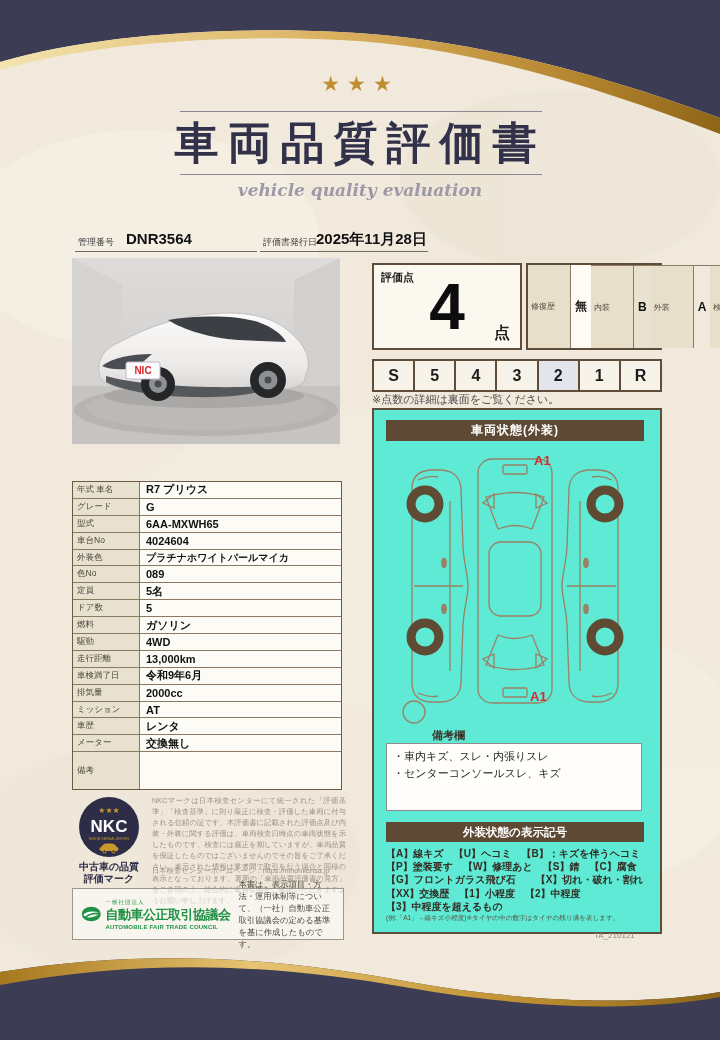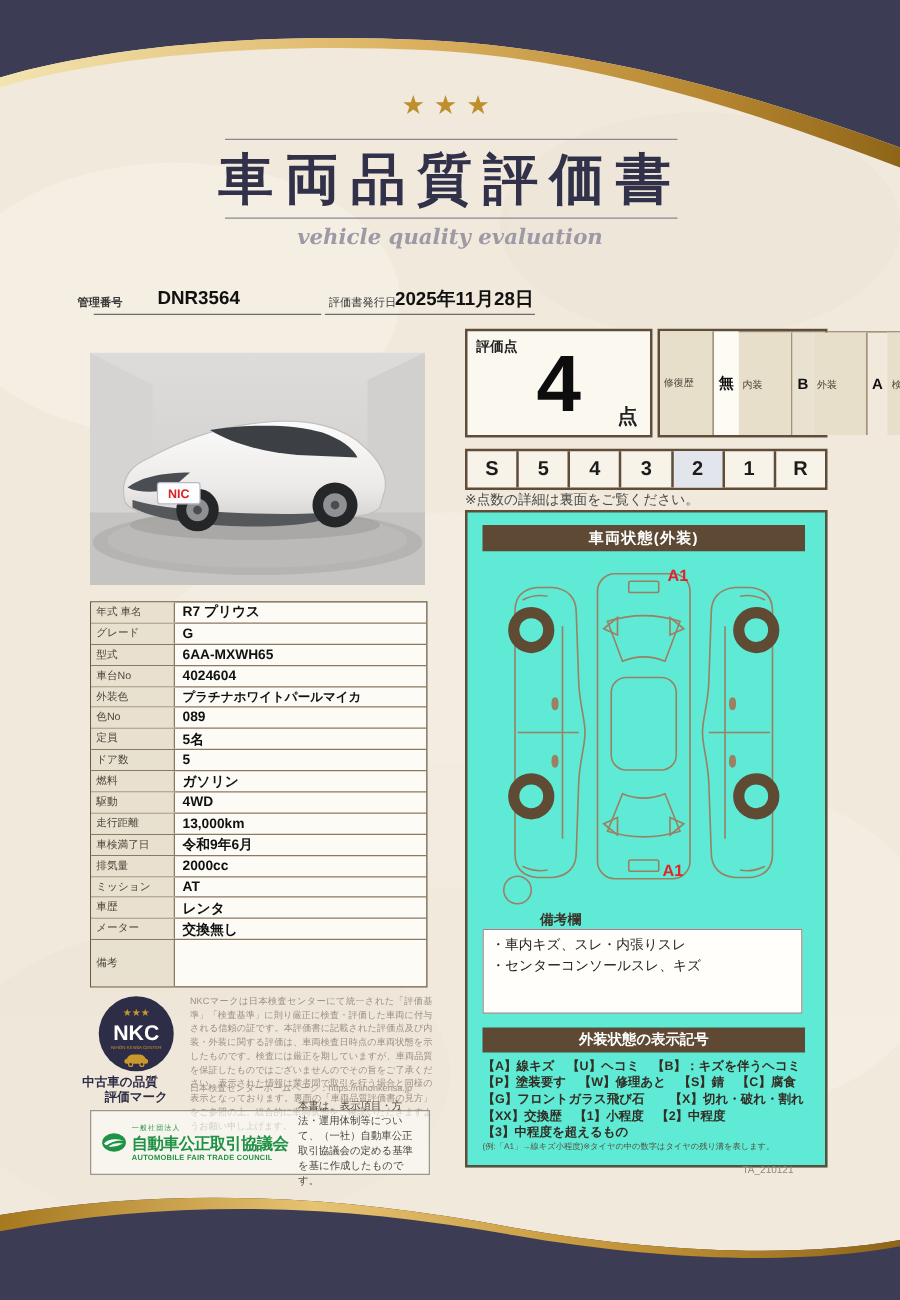--- a/index.html
+++ b/index.html
@@ -103,28 +103,28 @@
   </svg>
 
   <div class="content">
 
     <div class="abs stars">★★★</div>
     <div class="abs rule" style="left:180px;top:111px;width:362px;"></div>
     <div class="abs title">車両品質評価書</div>
     <div class="abs rule" style="left:180px;top:174px;width:362px;"></div>
     <div class="abs subtitle">vehicle quality evaluation</div>
 
-    <span class="abs meta-label" style="left:62px;top:236px;font-weight:bold;">管理番号</span>
+    <span class="abs meta-label" style="left:78px;top:236px;">管理番号</span>
     <span class="abs meta-value" style="left:126px;top:230px;">DNR3564</span>
     <div class="abs u-line" style="left:75px;top:251px;width:182px;"></div>
     <span class="abs meta-label" style="left:263px;top:236px;">評価書発行日</span>
     <span class="abs meta-value" style="left:316px;top:230px;">2025年11月28日</span>
     <div class="abs u-line" style="left:260px;top:251px;width:168px;"></div>
 
-    <div class="abs" style="left:72px;top:258px;width:268px;height:186px;margin-top:24px;">
+    <div class="abs" style="left:72px;top:258px;width:268px;height:186px;">
       <svg width="268" height="186" viewBox="0 0 268 186">
         <defs>
           <linearGradient id="wall" x1="0" y1="0" x2="0" y2="1">
             <stop offset="0" stop-color="#dedcda"></stop>
               <stop offset="1" stop-color="#cdcbc9"></stop>
           </linearGradient>
           <linearGradient id="bodyw" x1="0" y1="0" x2="0" y2="1">
             <stop offset="0" stop-color="#fbfbfb"></stop>
               <stop offset="0.7" stop-color="#eceae8"></stop>
               <stop offset="1" stop-color="#d8d6d4"></stop>
@@ -337,21 +337,21 @@
         <text x="31" y="36" text-anchor="middle" font-size="17" font-weight="bold" fill="#ffffff" font-family="Liberation Sans, sans-serif">NKC</text>
         <text x="31" y="43.5" text-anchor="middle" font-size="3.6" fill="#c9992e" font-family="Liberation Sans, sans-serif">NIHON KENSA CENTER</text>
         <g fill="#c9992e">
           <path d="M23,52 Q24,48 28,47.5 L34,47.5 Q38,48 39,52 Z"></path>
           <rect x="21.5" y="51" width="19" height="4" rx="2"></rect>
           <circle cx="26.5" cy="55.5" r="1.6" fill="#2e2d47" stroke="#c9992e" stroke-width="1"></circle>
           <circle cx="35.5" cy="55.5" r="1.6" fill="#2e2d47" stroke="#c9992e" stroke-width="1"></circle>
         </g>
       </svg>
     </div>
-    <div class="abs nkc-caption" style="left:51px;top:861px;width:90px;">中古車の品質</div>
+    <div class="abs nkc-caption" style="left:64px;top:861px;width:90px;">中古車の品質</div>
     <div class="abs nkc-caption" style="left:64px;top:873px;width:90px;">評価マーク</div>
     <div class="abs nkc-body">NKCマークは日本検査センターにて統一された「評価基準」「検査基準」に則り厳正に検査・評価した車両に付与される信頼の証です。本評価書に記載された評価点及び内装・外装に関する評価は、車両検査日時点の車両状態を示したものです。検査には厳正を期していますが、車両品質を保証したものではございませんのでその旨をご了承ください。表示された情報は業者間で取引を行う場合と同様の表示となっております。裏面の「車両品質評価書の見方」をご参照の上、総合的に車両状態をご確認いただきますようお願い申し上げます。</div>
     <div class="abs nkc-home">日本検査センターホームページ：https://nihonkensa.jp</div>
 
     <div class="abs ftc">
       <svg width="28" height="22" viewBox="0 0 28 22">
         <ellipse cx="14" cy="11" rx="13" ry="10" fill="#1f9245"></ellipse>
         <path d="M3,12 Q10,5 25,9 Q14,8 6,14 Q4,14 3,12 Z" fill="#ffffff"></path>
         <path d="M8,15 Q15,10 24,12 Q17,16 10,16 Z" fill="#ffffff" opacity="0.9"></path>
       </svg>

